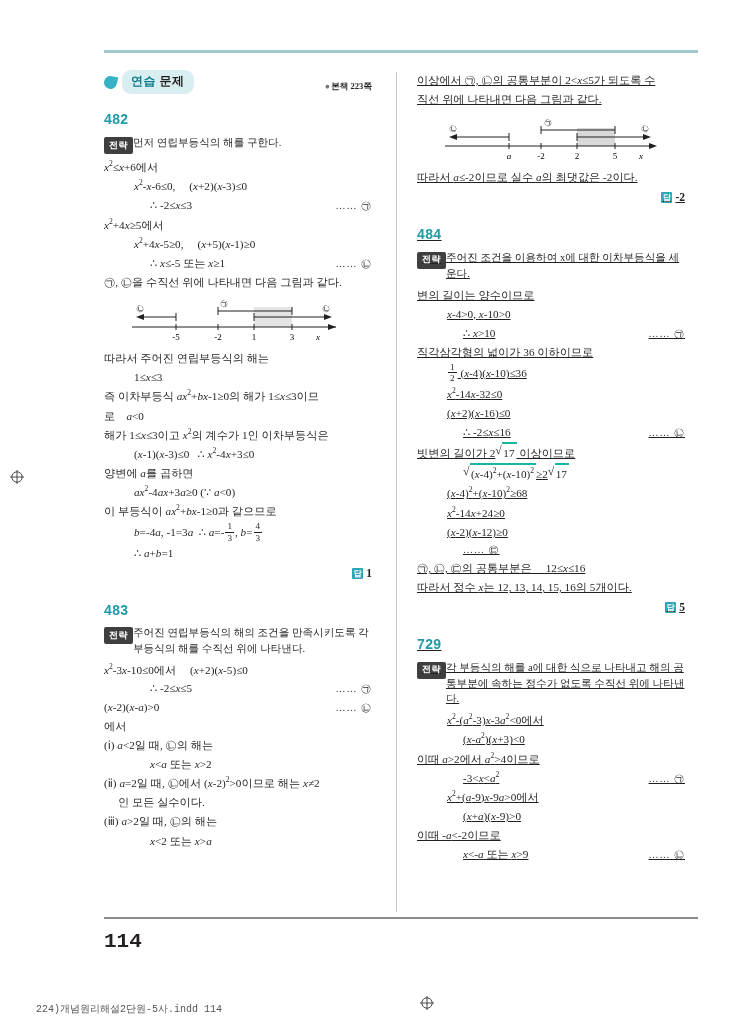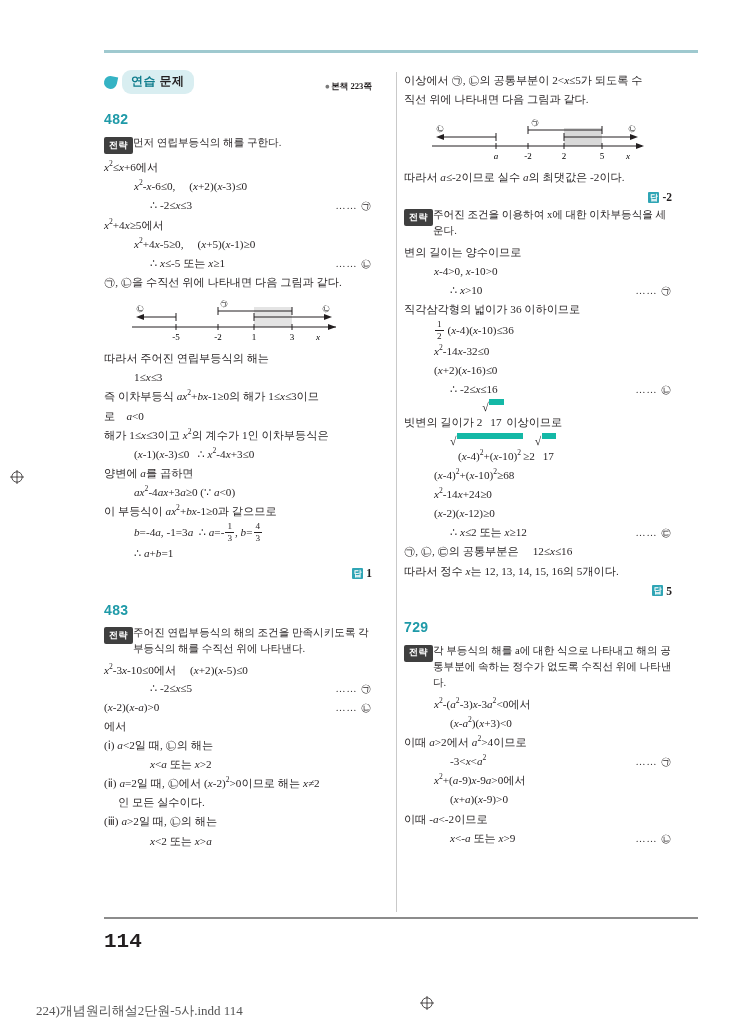--- a/index.html
+++ b/index.html
@@ -31,21 +31,21 @@
     background: #9fc9cf;
   }
   .col {
     position: absolute;
     top: 70px;
     width: 268px;
     font-size: 11.2px;
     line-height: 1.62;
   }
   .col-left { left: 104px; }
-  .col-right { left: 404px; }
+  .col-right { left: 417px; text-decoration: underline; }
   .divider {
     position: absolute;
     left: 396px;
     top: 72px;
     width: 1px;
     height: 840px;
     background: #c9c9c9;
   }
   
   .tag {
@@ -154,22 +154,22 @@
     padding-left: 7px;
   }
   .sqrt:before {
     content: "√";
     position: absolute;
     left: 0;
     top: -1px;
     font-size: 1.05em;
   }
   .sqrt > span {
-    border-top: 6px solid #14b8a6;
-    padding: 8px 2px 0 1px;
+    border-top: 2px solid #14b8a6;
+    padding: 0 2px 0 1px;
     display: inline-block;
   }
 
   
   .answer {
     display: flex;
     justify-content: flex-end;
     align-items: center;
     gap: 3px;
     margin-top: 2px;
@@ -213,23 +213,23 @@
     left: 104px;
     top: 917px;
     width: 594px;
     height: 1.5px;
     background: #8c8c8c;
   }
   .foot-left {
     position: absolute;
     left: 36px;
     top: 1002px;
-    font-size: 13px;
+    font-size: 10px;
     color: #555;
-    font-family: Liberation Serif, serif;
+    font-family: Liberation Mono, monospace;
   }
   .foot-right {
     position: absolute;
     right: 36px;
     top: 1052px;
     font-size: 10px;
     color: #555;
     font-family: "Liberation Sans", sans-serif;
   }
   .reg-mark {
@@ -409,20 +409,21 @@
         <text x="228" y="13" font-size="7.5" text-anchor="middle" font-family="Liberation Serif, serif">㉡</text>
       </svg>
     </div>
 
     <p>따라서 <i>a</i>≤-2이므로 실수 <i>a</i>의 최댓값은 -2이다.</p>
     <div class="answer">
       <span class="ans-icon">답</span>
       <span>-2</span>
     </div>
 
+    <div class="qnum">484</div>
     <div class="strategy">
       <span class="chip">전략</span>
       <span>주어진 조건을 이용하여 x에 대한 이차부등식을 세운다.</span>
     </div>
 
     <p>변의 길이는 양수이므로</p>
     <p class="ind2"><i>x</i>-4&gt;0, <i>x</i>-10&gt;0</p>
     <div class="line ind3">
       <span class="grow">∴ <i>x</i>&gt;10</span>
       <span class="dots">…… ㉠</span>
@@ -434,21 +435,20 @@
     <div class="line ind3">
       <span class="grow">∴ -2≤<i>x</i>≤16</span>
       <span class="dots">…… ㉡</span>
     </div>
     <p>빗변의 길이가 2<span class="sqrt"><span>17</span></span> 이상이므로</p>
     <p class="ind3"><span class="sqrt"><span>(<i>x</i>-4)<span class="sup">2</span>+(<i>x</i>-10)<span class="sup">2</span></span></span>≥2<span class="sqrt"><span>17</span></span></p>
     <p class="ind2">(<i>x</i>-4)<span class="sup">2</span>+(<i>x</i>-10)<span class="sup">2</span>≥68</p>
     <p class="ind2"><i>x</i><span class="sup">2</span>-14<i>x</i>+24≥0</p>
     <p class="ind2">(<i>x</i>-2)(<i>x</i>-12)≥0</p>
     <div class="line ind3">
-      <span class="grow">∴ <i>x</i>≤2 또는 <i>x</i>≥12</span>
       <span class="dots">…… ㉢</span>
     </div>
     <p>㉠, ㉡, ㉢의 공통부분은&nbsp;&nbsp;&nbsp;&nbsp;&nbsp;12≤<i>x</i>≤16</p>
     <p>따라서 정수 <i>x</i>는 12, 13, 14, 15, 16의 5개이다.</p>
     <div class="answer">
       <span class="ans-icon">답</span>
       <span>5</span>
     </div>
 
     <div class="qnum">729</div>

